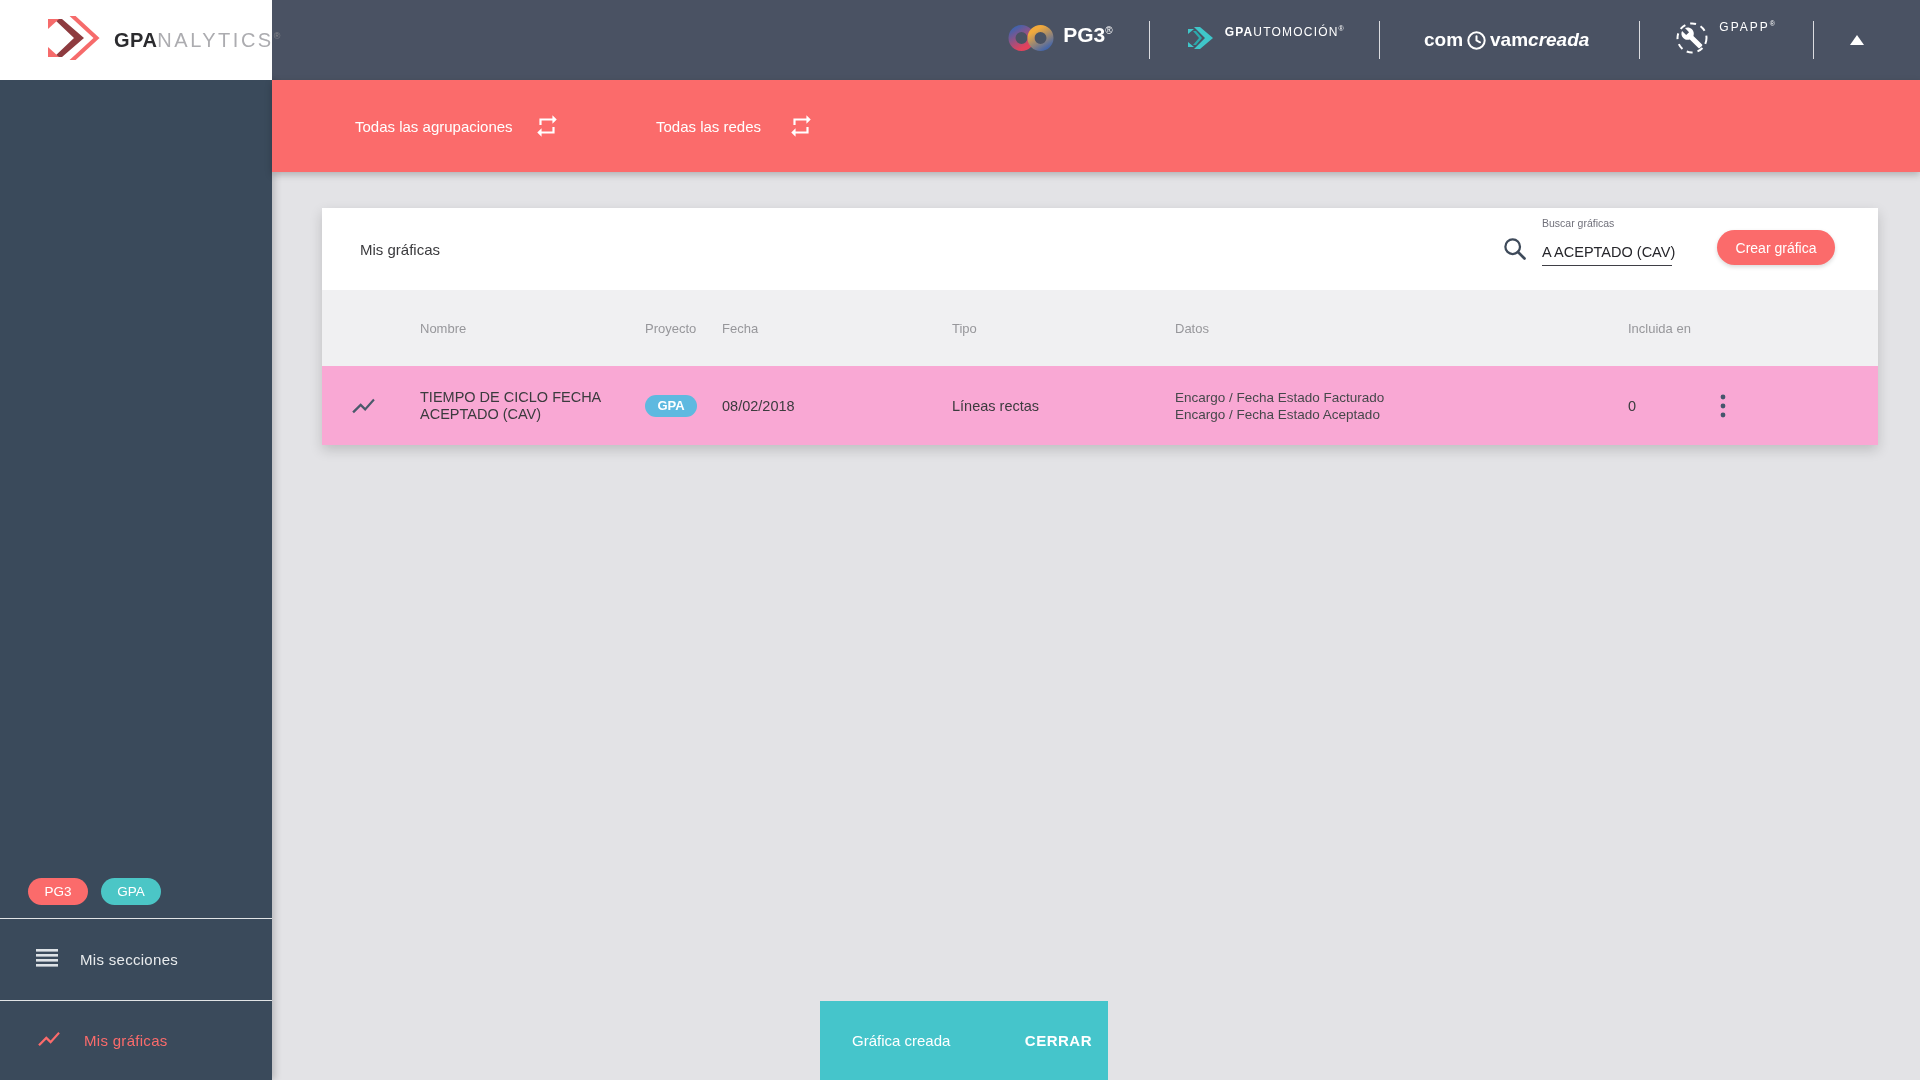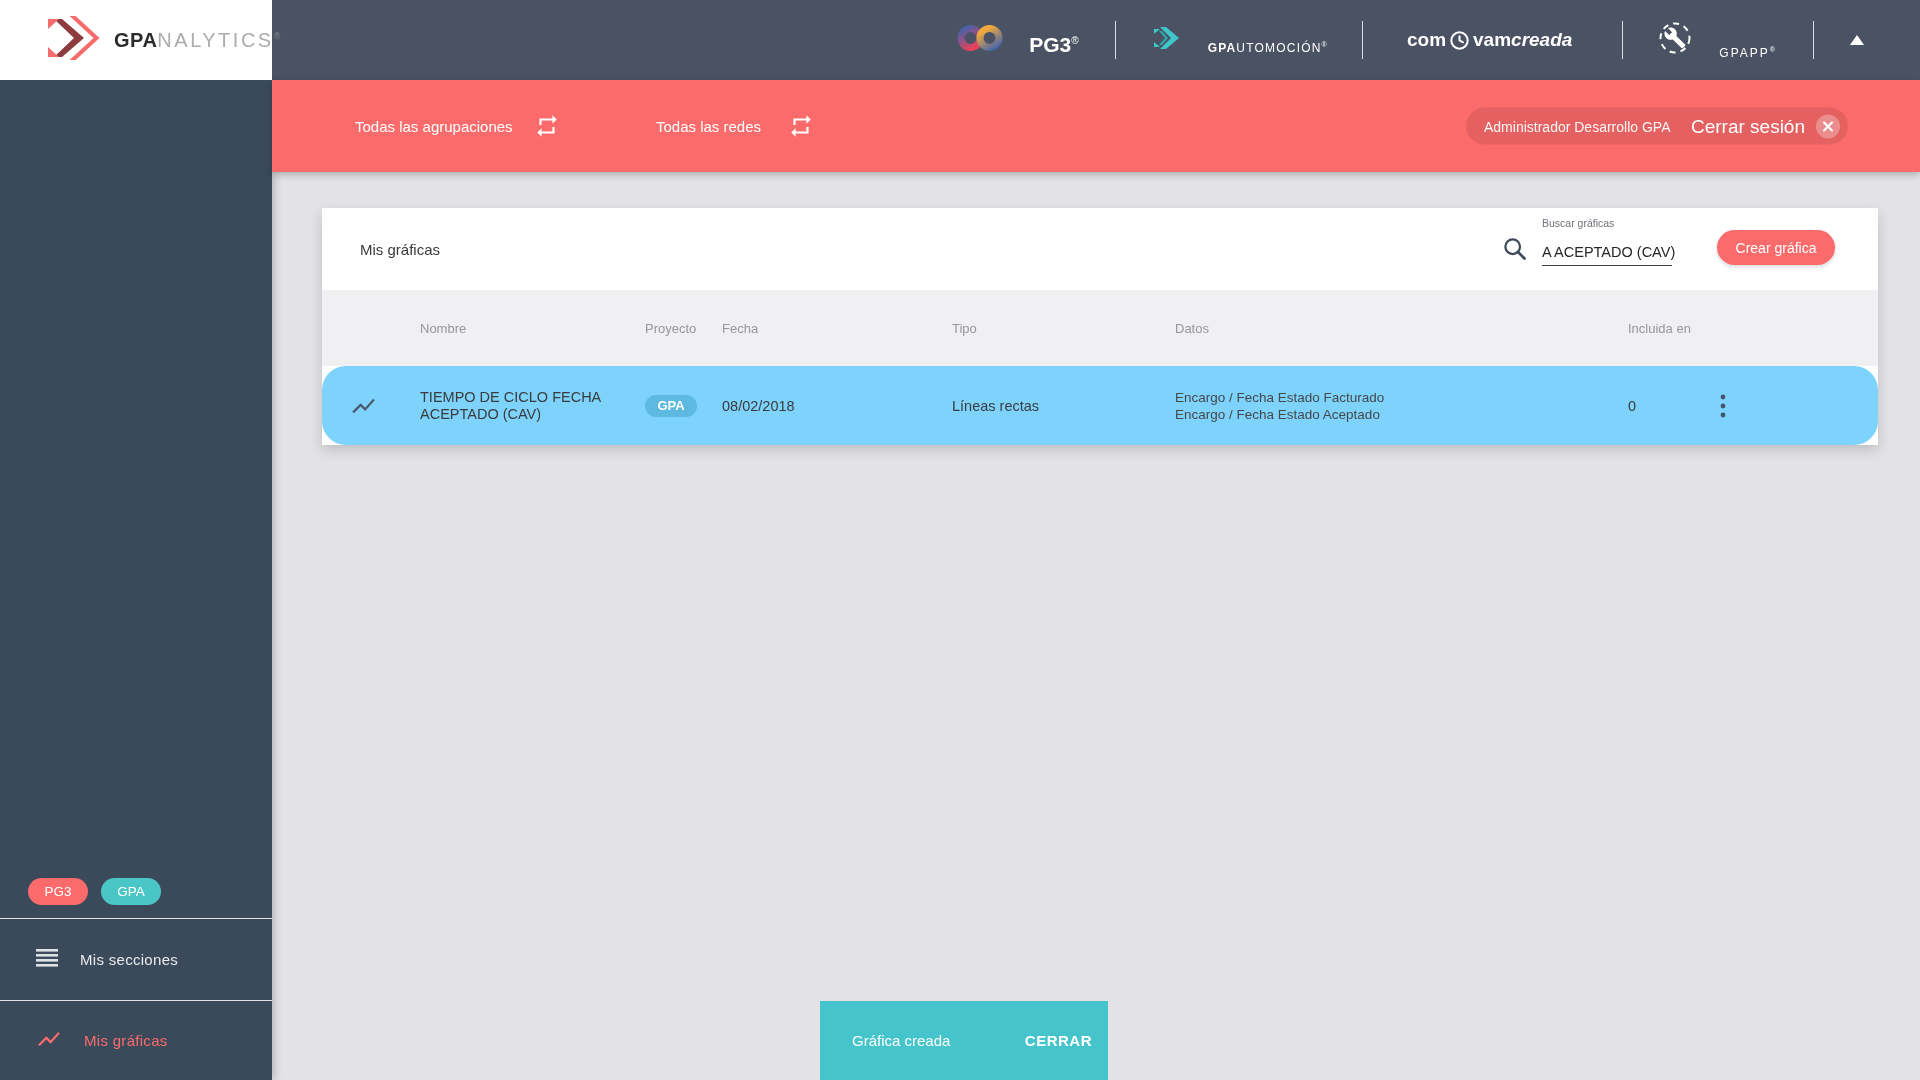--- a/index.html
+++ b/index.html
@@ -10,21 +10,21 @@
   .appbar{position:absolute;top:0;left:0;right:0;height:80px;background:var(--header-slate,#4A5263);}
   .logo-block{position:absolute;top:0;left:0;width:272px;height:80px;background:#fff;display:flex;align-items:center;padding-left:46px;z-index:3;}
   .logo-text{margin-left:10px;font-size:20px;letter-spacing:.5px;white-space:nowrap;}
   .logo-text b{color:#2B2B2E;font-weight:bold;}
   .logo-text span.light{color:#ACACB0;letter-spacing:2.5px;}
   .logo-text sup{font-size:9px;color:#8A8A8E;}
   .appbar-right{position:absolute;right:56px;top:0;height:80px;display:flex;align-items:center;color:#fff;}
   .vdiv{width:1px;height:38px;background:rgba(255,255,255,.8);margin:0 36px;}
   .vdiv.m2{margin:0 44px 0 34px;}
   .vdiv.m3{margin:0 34px 0 50px;}
-  .applogo{display:flex;align-items:flex-end;gap:26px;cursor:pointer;}
+  .applogo{display:flex;align-items:flex-start;gap:9px;cursor:pointer;}
   .pg3-text{font-size:21px;font-weight:bold;}
   .pg3-text sup{font-size:10px;font-weight:normal;}
   .auto-text{font-size:12px;letter-spacing:1.2px;}
   .auto-text b{font-weight:bold;}
   .auto-text sup{font-size:7px;}
   .vami-text{font-size:19px;font-weight:bold;display:flex;align-items:center;gap:3px;}
   .vami-text .it{font-style:italic;}
   .gpapp-text{font-size:12px;letter-spacing:2px;}
   .gpapp-text sup{font-size:7px;}
   .caret-up{margin-left:0;display:flex;align-items:center;cursor:pointer;}
@@ -56,21 +56,21 @@
   .card-title{position:absolute;left:38px;top:50%;transform:translateY(-50%);font-size:15px;color:#3B3B3E;}
   .search-icon{position:absolute;left:1180px;top:28px;cursor:pointer;display:flex;}
   .search-field{position:absolute;left:1220px;top:9px;width:130px;cursor:text;}
   .search-field .flabel{font-size:10.5px;color:#70707A;}
   .search-field .fvalue{margin-top:14px;display:flex;align-items:center;font-size:14.5px;color:#26262B;white-space:nowrap;border-bottom:1.5px solid #3F3F46;padding-bottom:5px;}
   .tcaret{width:1.5px;height:17px;background:#1B1B20;margin-left:1px;}
   .btn-create{position:absolute;left:1395px;top:22px;width:118px;height:35px;border-radius:18px;background:var(--accent-red,#FB6B6B);color:#fff;font-size:14px;display:flex;align-items:center;justify-content:center;cursor:pointer;box-shadow:0 2px 4px rgba(0,0,0,.15);}
 
   .thead{position:absolute;top:82px;left:0;right:0;height:76px;background:var(--table-header-bg,#F0F0F2);}
   .th{position:absolute;top:50%;transform:translateY(-50%);font-size:13px;color:#97979B;white-space:nowrap;}
-  .trow{position:absolute;top:158px;left:0;right:0;height:79px;background:#7dd3fc;border-radius:24px;}
+  .trow{position:absolute;top:158px;left:0;right:0;height:79px;background:#f9a8d4;}
   .td{position:absolute;top:50%;transform:translateY(-50%);font-size:14.5px;color:#3B3B3E;white-space:nowrap;}
   .c-icon{left:28px;}.c-name{left:98px;}.c-proj{left:323px;}.c-date{left:400px;}
   .c-type{left:630px;}.c-data{left:853px;}.c-incl{left:1306px;}.c-act{left:1393px;}
   .name-cell{line-height:17px;}
   .data-cell{font-size:13.5px;color:#46484B;line-height:17px;}
   .proj-badge{width:52px;height:22px;border-radius:11px;background:var(--badge-blue,#5EB9E0);color:#fff;font-size:13px;font-weight:bold;display:flex;align-items:center;justify-content:center;}
   .kebab{cursor:pointer;display:flex;padding:4px;}
 
   
   .toast{position:absolute;left:820px;bottom:0;width:288px;height:79px;background:var(--toast-teal,#45C5CB);display:flex;align-items:center;color:#fff;}
@@ -177,30 +177,20 @@
           <path d="M7 7h10v3l4-4-4-4v3H5v6h2V7zm10 10H7v-3l-4 4 4 4v-3h12v-6h-2v4z" fill="#fff"></path>
         </svg>
     </span>
     <span class="fb-label" style="left:384px;">Todas las redes</span>
     <span class="fb-icon" style="left:516px;">
       <svg width="26" height="26" viewBox="0 0 24 24">
           <path d="M7 7h10v3l4-4-4-4v3H5v6h2V7zm10 10H7v-3l-4 4 4 4v-3h12v-6h-2v4z" fill="#fff"></path>
         </svg>
     </span>
 
-    <div class="user-pill">
-      <span class="uname">Administrador Desarrollo GPA</span>
-      <span class="logout">Cerrar sesión</span>
-      <span class="xwrap">
-        <svg width="26" height="26" viewBox="0 0 26 26">
-          <circle cx="13" cy="13" r="12" fill="#fff" opacity="0.28"></circle>
-          <path d="M9 9 L17 17 M17 9 L9 17" stroke="#fff" stroke-width="2.2" stroke-linecap="round"></path>
-        </svg>
-      </span>
-    </div>
   </div>
 
   <div class="sidebar">
     <div class="side-badges">
       <div class="s-badge red">PG3</div>
       <div class="s-badge teal">GPA</div>
     </div>
 
     <div class="side-item i1">
       <span>

